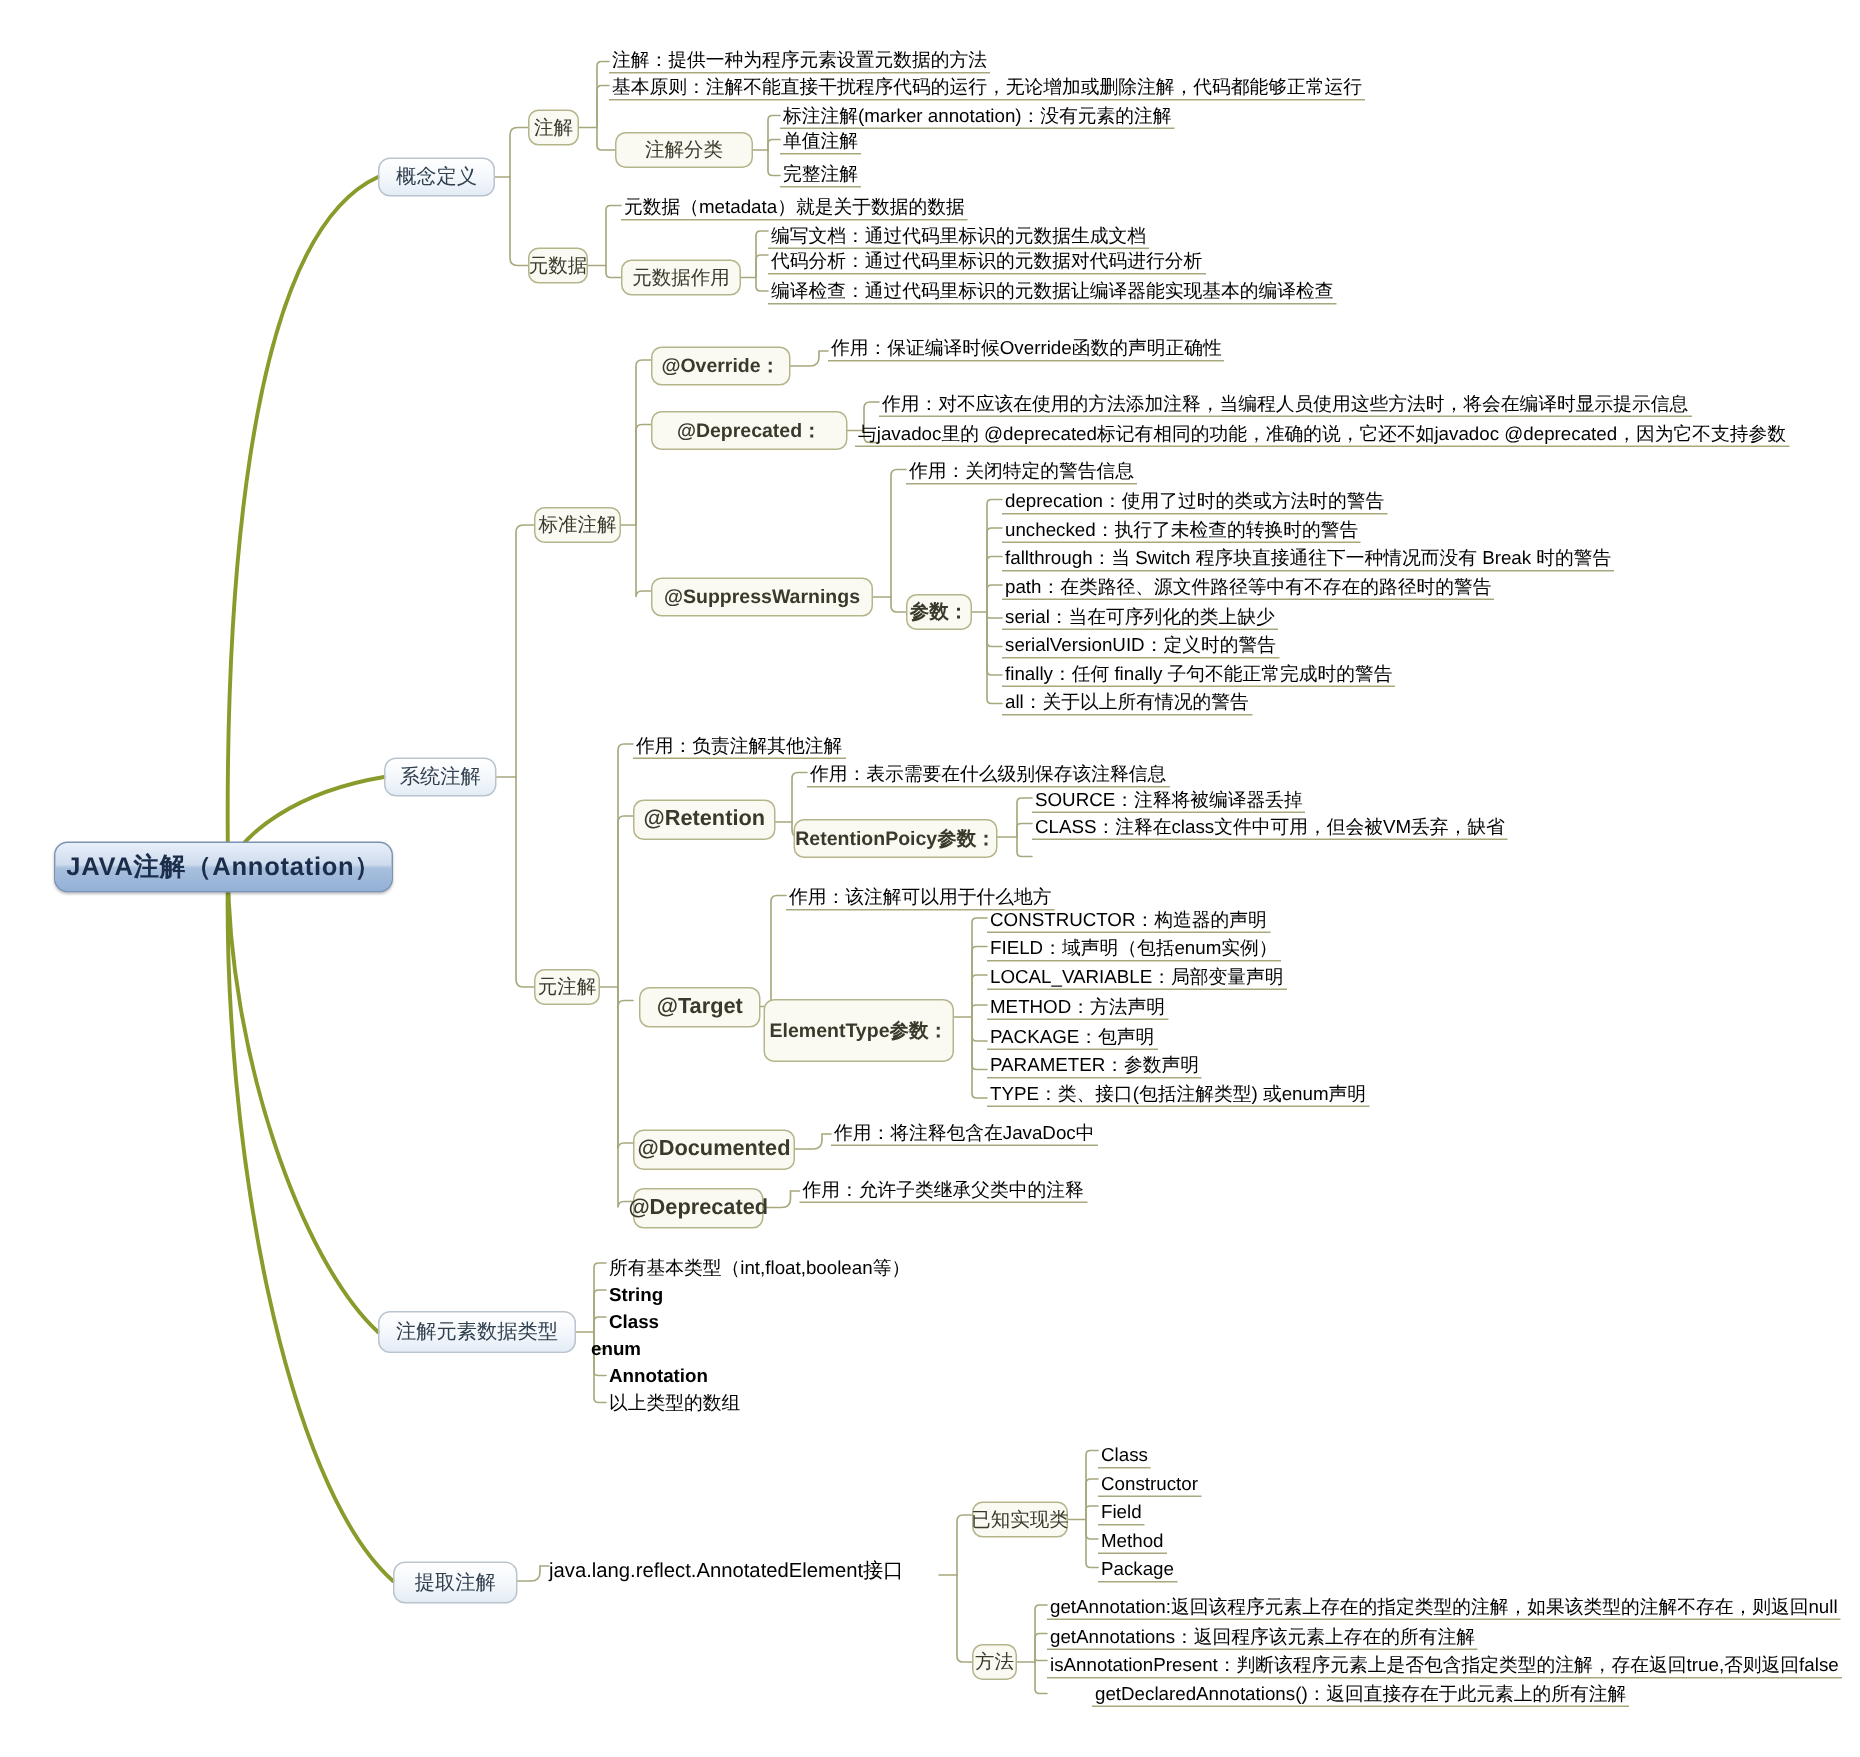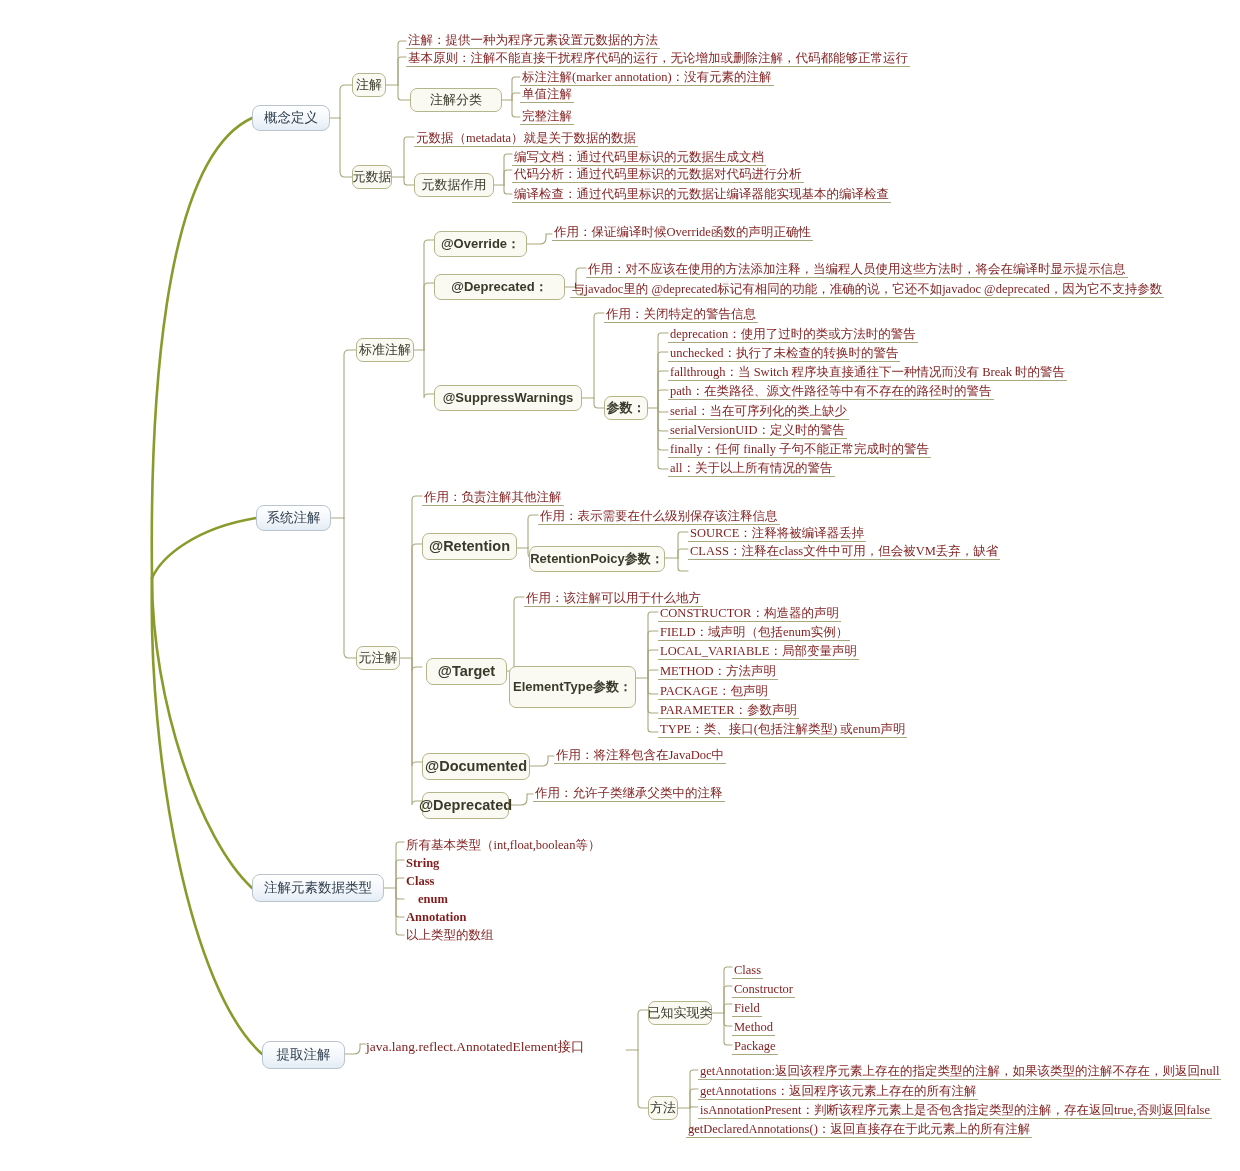--- a/index.html
+++ b/index.html
@@ -57,24 +57,23 @@
     color:#3a3a2c;
     font-size:13px;
     padding:0 8px;
   }
   .n-l2.bold{font-weight:bold;}
   .n-l2.big{font-size:14.5px;}
   
   .n-leaf{
     display:flex;align-items:flex-end;
     border-bottom:1px solid #a8a87e;
-    color:#7f1d1d;
+    color:#000000;
     font-size:12.5px;
     padding:0 2px 1px 2px;
-    font-family:Liberation Serif, serif;
   }
   .n-leaf.bold{font-weight:bold;}
   .n-leaf.plain{border-bottom:none;}
   .n-leaf.big{font-size:13.5px;}
 </style>
 </head>
 <body>
 
 <div id="canvas">
 
@@ -198,20 +197,23 @@
       <path d="M724,1013 L724,1042 Q724,1045 727,1045 L732,1045"></path>
 
       <path d="M678,1108 L690,1108"></path>
       <path d="M690,1108 L690,1073 Q690,1070 693,1070 L698,1070"></path>
       <path d="M690,1108 L690,1092 Q690,1089 693,1089 L698,1089"></path>
       <path d="M690,1108 L690,1106 Q690,1107 693,1107 L698,1107"></path>
       <path d="M690,1108 L690,1126 Q690,1129 693,1129 L698,1129"></path>
     </g>
   </svg>
 
+  <div class="node n-root" style="left:36px;top:561px;width:226px;height:34px;">
+    <span>JAVA注解（Annotation）</span>
+  </div>
 
   <div class="node n-l1" style="left:252px;top:105px;width:78px;height:26px;">
     <span>概念定义</span>
   </div>
 
   <div class="node n-l2" style="left:352px;top:73px;width:34px;height:24px;">
     <span>注解</span>
   </div>
   <div class="node n-leaf" style="left:406px;top:32px;height:17px;">
     <span>注解：提供一种为程序元素设置元数据的方法</span>
@@ -385,21 +387,21 @@
   </div>
   <div class="node n-leaf plain" style="left:404px;top:836px;height:17px;">
     <span>所有基本类型（int,float,boolean等）</span>
   </div>
   <div class="node n-leaf plain bold" style="left:404px;top:854px;height:17px;">
     <span>String</span>
   </div>
   <div class="node n-leaf plain bold" style="left:404px;top:872px;height:17px;">
     <span>Class</span>
   </div>
-  <div class="node n-leaf plain bold" style="left:416px;top:890px;height:17px;">
+  <div class="node n-leaf plain bold" style="left:392px;top:890px;height:17px;">
     <span>enum</span>
   </div>
   <div class="node n-leaf plain bold" style="left:404px;top:908px;height:17px;">
     <span>Annotation</span>
   </div>
   <div class="node n-leaf plain" style="left:404px;top:926px;height:17px;">
     <span>以上类型的数组</span>
   </div>
 
   <div class="node n-l1" style="left:262px;top:1041px;width:83px;height:28px;">
@@ -433,17 +435,17 @@
   </div>
   <div class="node n-leaf" style="left:698px;top:1063px;height:17px;">
     <span>getAnnotation:返回该程序元素上存在的指定类型的注解，如果该类型的注解不存在，则返回null</span>
   </div>
   <div class="node n-leaf" style="left:698px;top:1083px;height:17px;">
     <span>getAnnotations：返回程序该元素上存在的所有注解</span>
   </div>
   <div class="node n-leaf" style="left:698px;top:1102px;height:17px;">
     <span>isAnnotationPresent：判断该程序元素上是否包含指定类型的注解，存在返回true,否则返回false</span>
   </div>
-  <div class="node n-leaf" style="left:686px;top:1121px;height:17px;align-items:flex-end;">
+  <div class="node n-leaf" style="left:728px;top:1121px;height:17px;align-items:flex-end;">
     <span>getDeclaredAnnotations()：返回直接存在于此元素上的所有注解</span>
   </div>
 
 </div>
 
 </body></html>

